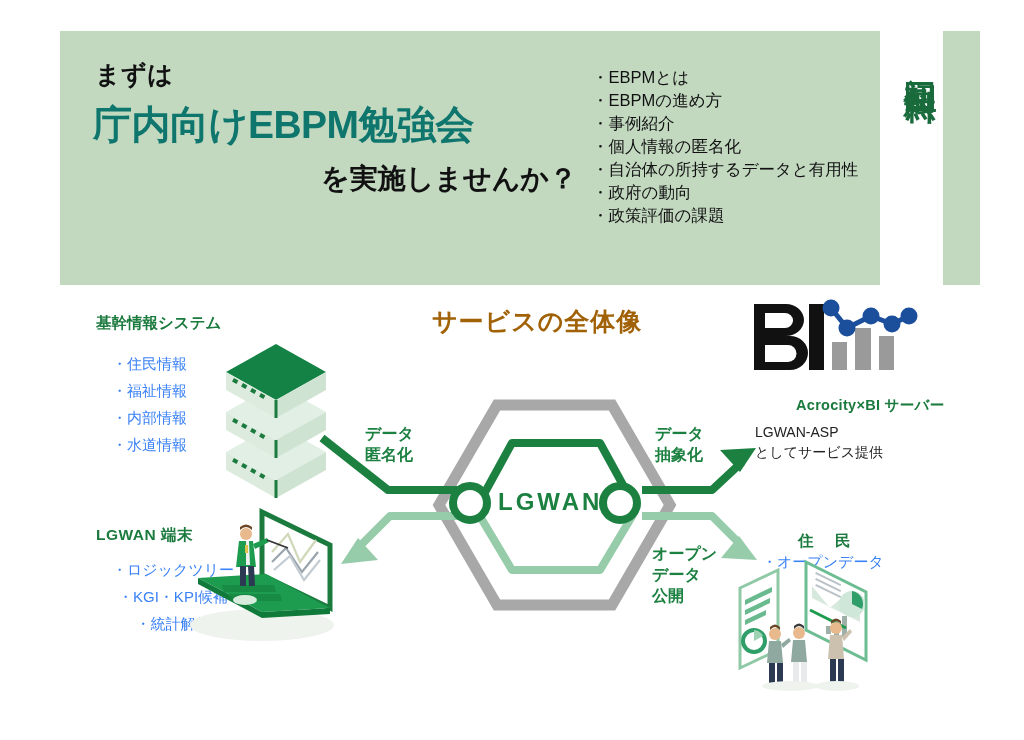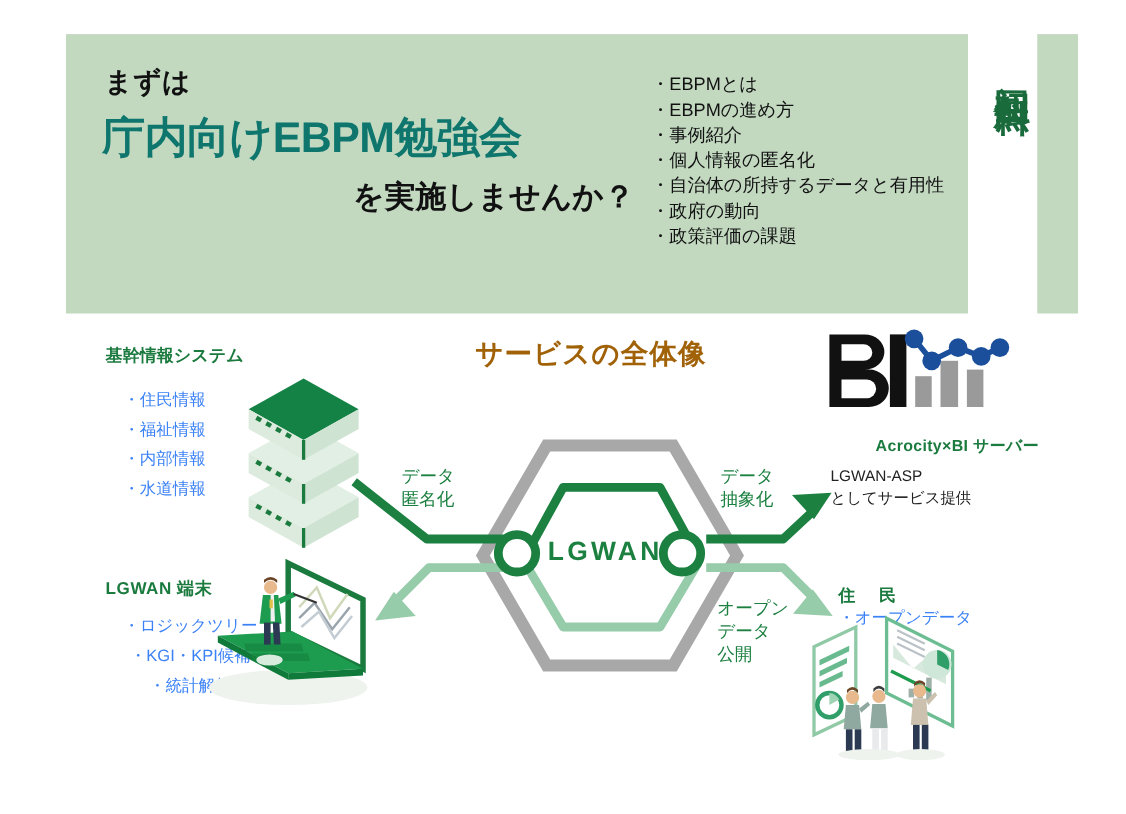--- a/index.html
+++ b/index.html
@@ -89,41 +89,41 @@
     font-size: 15px; color: #3b82f6; line-height: 27px;
     white-space: nowrap;
     text-align: center;
   }
 
   
   #h-core      { left: 96px;  top: 313px; }
   #l-core      { left: 112px; top: 350px; }
   #h-lgwan     { left: 96px;  top: 525px; letter-spacing: 0.5px;}
   #l-lgwan     { left: 112px; top: 556px; }
-  #h-resident  { left: 762px; top: 531px; letter-spacing: 3px;}
+  #h-resident  { left: 798px; top: 531px; letter-spacing: 3px;}
   #l-resident  { left: 762px; top: 552px; }
   #l-resident li { line-height: 20px; }
 
   
   .bi-logo { position: absolute; left: 752px; top: 300px; width: 180px; height: 72px; }
   .bi-caption {
     position: absolute; left: 754px; top: 396px;
     font-size: 14.5px; font-weight: bold; color: #1b7a3e;
     letter-spacing: 0.3px; white-space: nowrap; margin-left: 42px;
   }
   .bi-sub {
     position: absolute; left: 755px; top: 422px;
     font-size: 14px; color: #222; line-height: 20px;
     white-space: nowrap;
   }
 
   
   .dlabel {
     position: absolute;
-    font-size: 16px; font-weight: normal; color: #1b8040;
+    font-size: 16px; font-weight: bold; color: #1b8040;
     line-height: 21px; white-space: nowrap;
   }
   #lbl-anon     { left: 365px; top: 423px; }
   #lbl-abstract { left: 655px; top: 423px; }
   #lbl-open     { left: 652px; top: 543px; }
 
   .lgwan-word {
     position: absolute;
     left: 498px; top: 488px;
     font-size: 24px; font-weight: bold; color: #1b8040;

